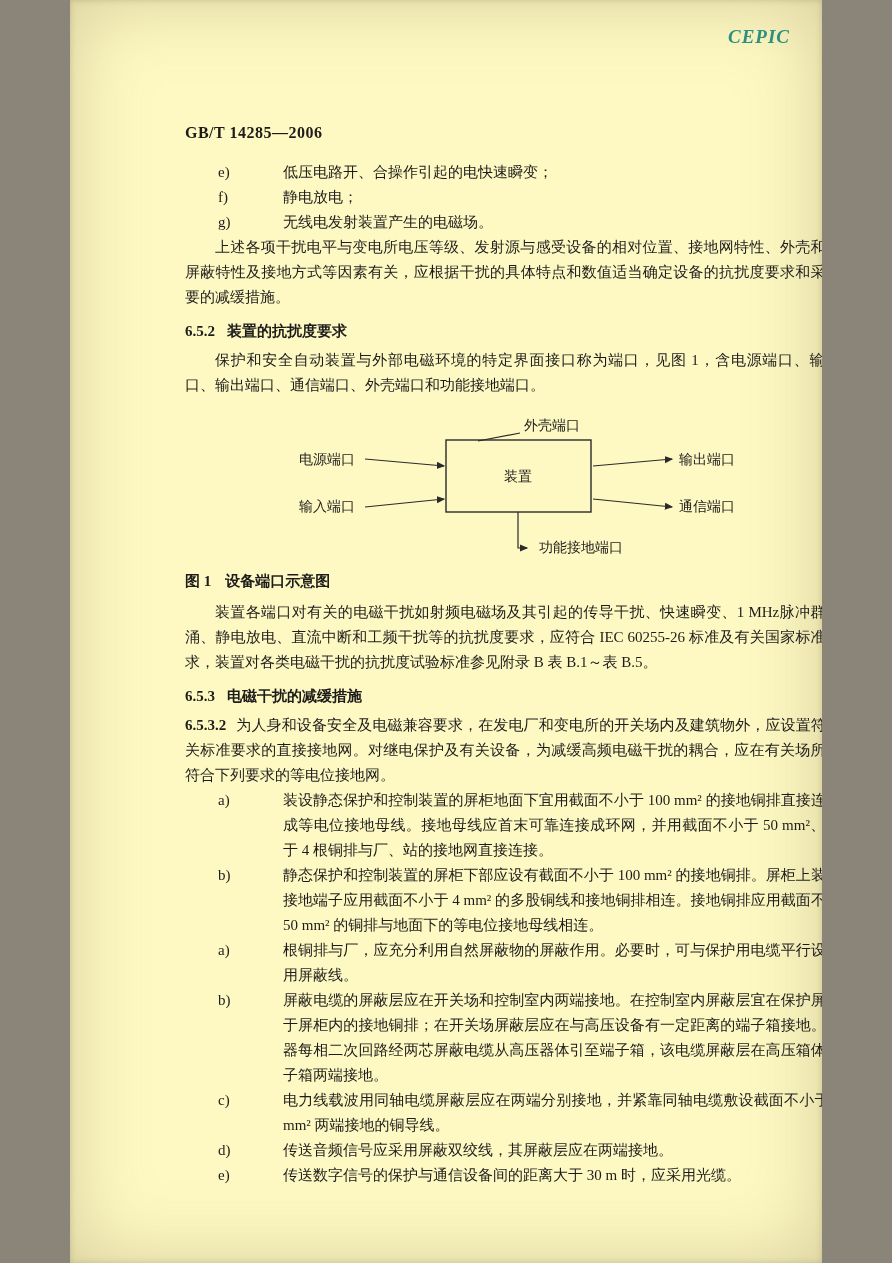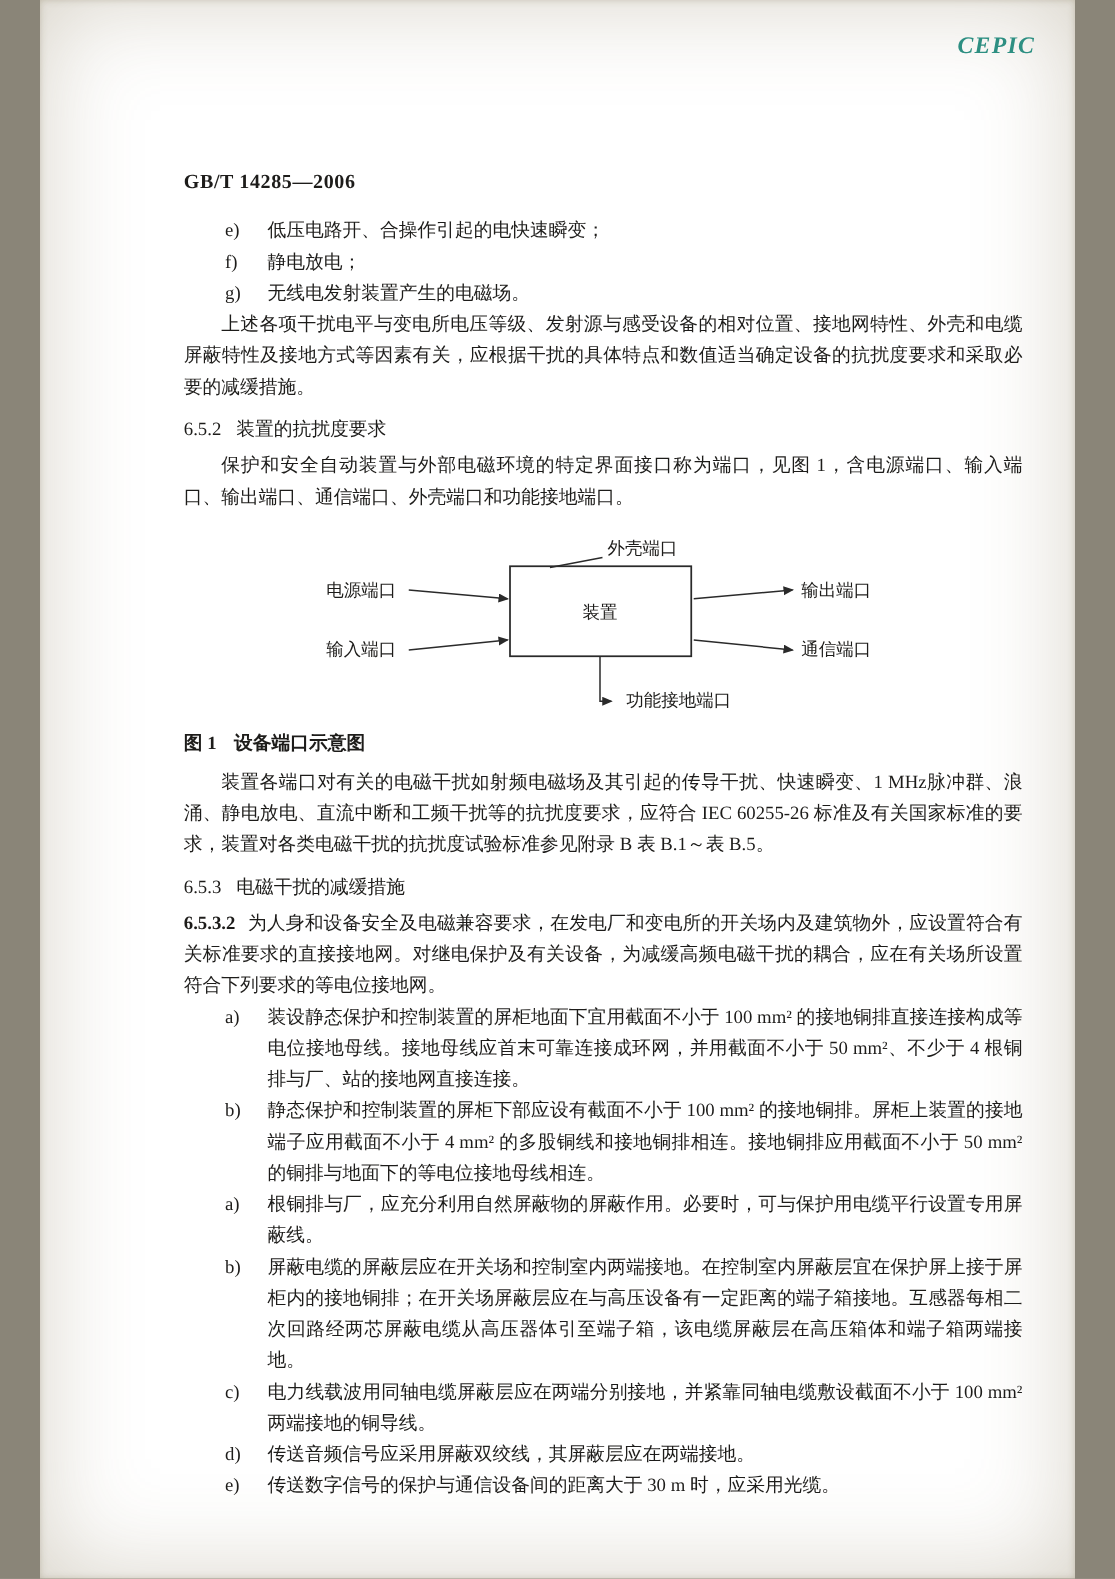--- a/index.html
+++ b/index.html
@@ -1,37 +1,37 @@
 <!DOCTYPE html>
 <html><head>
 <meta charset="utf-8">
 <style>
   * { margin:0; padding:0; box-sizing:border-box; }
   html,body { background:#8a8578; }
   body { font-family:"Liberation Serif","DejaVu Serif",serif; }
   .page {
-    width:828px; height:1263px; margin:0 auto; position:relative;
-    background:#ffffff;
+    width:752px; height:1263px; margin:0 auto; position:relative;
+    background:#fef9c3;
     box-shadow: inset 0 0 80px rgba(110,95,55,.28), inset 0 0 6px rgba(90,80,40,.25);
     overflow:hidden; color:#1d1c1a;
   }
   .logo {
     position:absolute; top:26px; right:32px;
     font-style:italic; font-weight:bold; font-size:19px;
     letter-spacing:1px; color:#2d8f82;
     font-family:"Liberation Serif","DejaVu Serif",serif;
   }
-  .content { position:absolute; left:115px; top:17px; width:671px; }
+  .content { position:absolute; left:115px; top:4px; width:671px; }
   .doc-number { margin-top:120px; font-size:16px; font-weight:bold; letter-spacing:.5px; }
   .spacer-sm { height:18px; }
   .item { display:flex; font-size:15px; line-height:25px; }
   .item .lbl { flex:0 0 34px; margin-left:33px; }
-  .item .txt { flex:1; text-align:justify; }
+  .item .txt { flex:1; text-align:justify;margin-left:31px; }
   .para { font-size:15px; line-height:25px; text-align:justify; text-indent:2em; }
-  .heading { font-size:15px; line-height:25px; font-weight:normal; margin-top:9px; margin-bottom:4px; }
+  .heading { font-size:15px; line-height:25px; font-weight:bold; margin-top:9px; margin-bottom:4px; }
   .heading .num { margin-right:12px; }
   .clause { font-size:15px; line-height:25px; text-align:justify; margin-top:2px; }
   .clause .num { font-weight:bold; margin-right:10px; }
   .figure-wrap { margin-top:10px; text-align:center; }
   .figure-wrap svg { display:inline-block; }
   .figcaption { text-align:left; font-weight:bold; font-size:15px; line-height:25px; margin-top:2px; margin-bottom:6px; }
   .figcaption .fignum { margin-right:14px; }
   svg text { font-family:"Liberation Serif","DejaVu Serif",serif; font-size:14px; fill:#1d1c1a; }
   svg line, svg polyline, svg rect { stroke:#2a2a2a; }
 </style>

